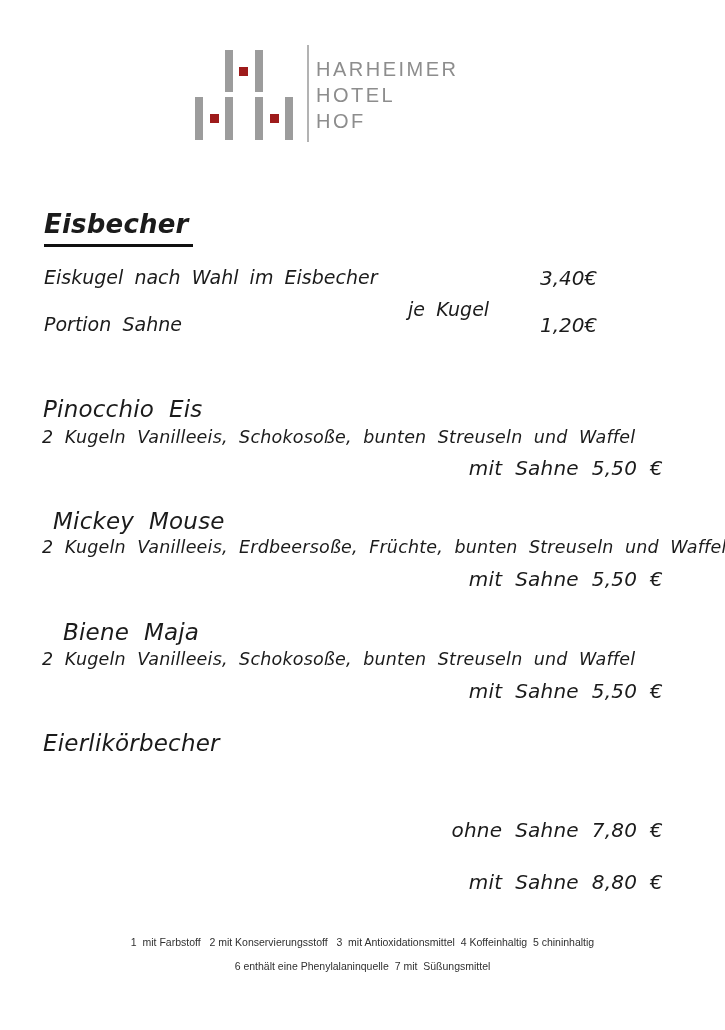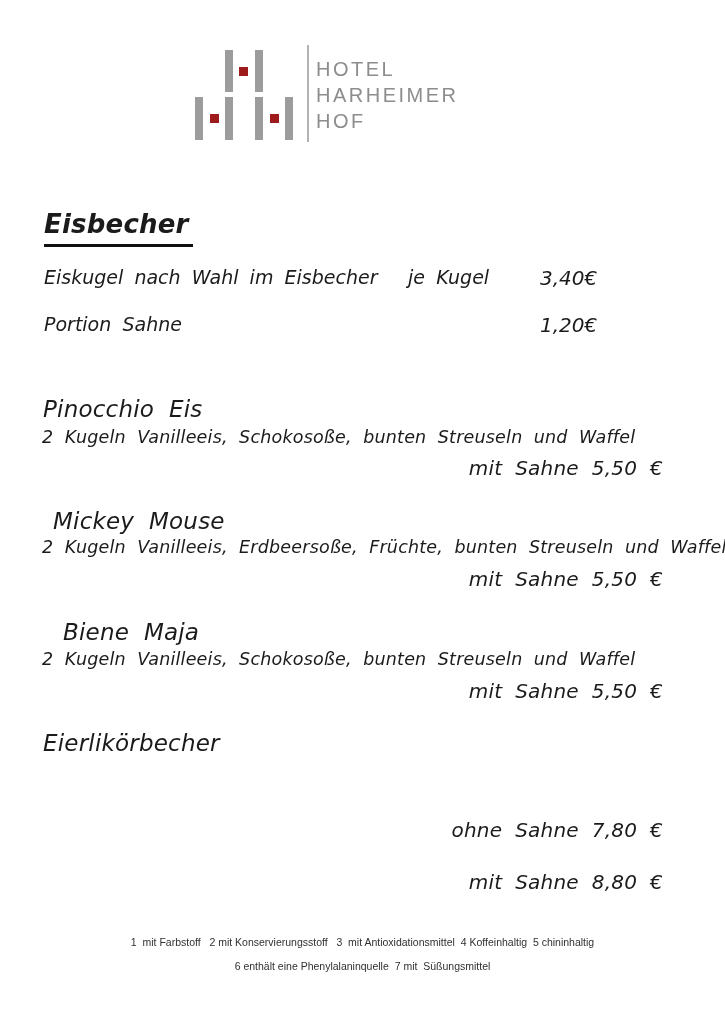--- a/index.html
+++ b/index.html
@@ -46,21 +46,21 @@
   .title-line { left: 44px; top: 208px; }
   .title-line span {
     display: inline-block;
     font-size: 26px; font-weight: bold;
     border-bottom: 3px solid #101010;
     padding: 0 4px 3px 0;
   }
 
   .row { position: absolute; left: 44px; right: 0; font-style: italic; word-spacing: 0.32em; white-space: nowrap; }
   .row .lbl  { font-size: 19px; margin-top: 24px; }
-  .row .unit { position: absolute; left: 364px; font-size: 19px; }
+  .row .unit { position: absolute; left: 364px; font-size: 19px; margin-top: 32px; }
   .row .prc  { position: absolute; left: 496px; font-size: 20px; }
   .r1 { top: 266px; }
   .r2 { top: 313px; }
 
   .name  { font-size: 23px; font-style: italic; }
   .desc  { font-size: 17.5px; }
   .price { font-size: 20px; left: 0; right: 62px; text-align: right; }
 
   .n1 { left: 43px; top: 395px; }
   .d1 { left: 42px; top: 427px; }
@@ -97,22 +97,22 @@
     <div class="dot d-t"></div>
     <div class="bar b-b1"></div>
     <div class="bar b-b2"></div>
     <div class="bar b-b3"></div>
     <div class="bar b-b4"></div>
     <div class="dot d-b1"></div>
     <div class="dot d-b2"></div>
   </div>
   <div class="logo-divider"></div>
   <div class="logo-text">
+    <div>HARHEIMER</div>
     <div>HOTEL</div>
-    <div>HARHEIMER</div>
     <div>HOF</div>
   </div>
 
   <div class="line title-line">
     <span>Eisbecher</span>
   </div>
 
   <div class="row r1">
     <span class="lbl">Eiskugel nach Wahl im Eisbecher</span>
     <span class="unit">je Kugel</span>

